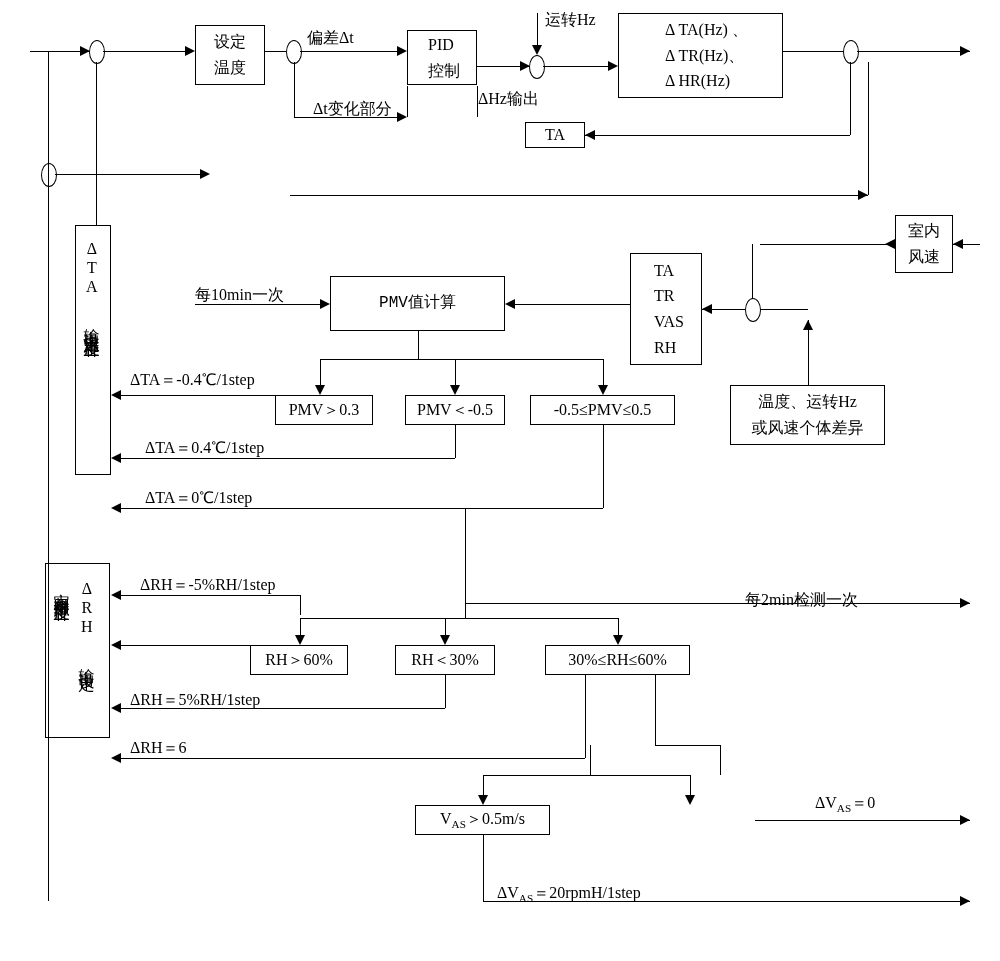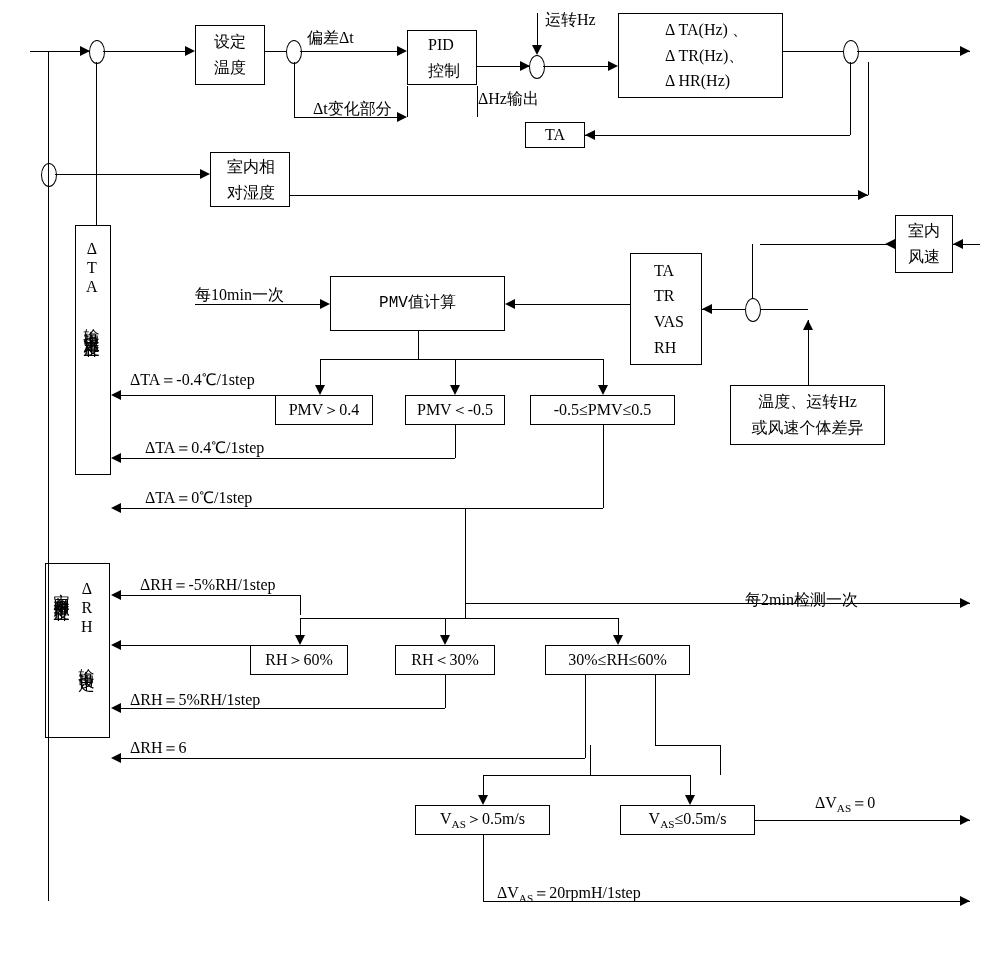--- a/index.html
+++ b/index.html
@@ -77,53 +77,48 @@
   <div class="node" style="left:745px; top:298px;"></div>
 
   <div class="box" style="left:407px; top:30px; width:70px; height:55px; white-space:pre; text-align:left; padding-left:8px;">PID
 控制</div>
   <div class="box" style="left:195px; top:25px; width:70px; height:60px; white-space:pre;">设定
 温度</div>
   <div class="box" style="left:618px; top:13px; width:165px; height:85px; white-space:pre; text-align:left; padding-left:16px;">Δ TA(Hz) 、
 Δ TR(Hz)、
 Δ HR(Hz)</div>
   <div class="box" style="left:525px; top:122px; width:60px; height:26px;">TA</div>
-  <div class="box" style="left:210px; top:152px; width:80px; height:55px; white-space:pre; text-align:left; padding-left:6px;">室内相
-对湿度</div>
   <div class="box" style="left:895px; top:215px; width:58px; height:58px; white-space:pre;">室内
 风速</div>
 
   <div class="box" style="left:75px; top:225px; width:36px; height:250px;"></div>
   <div class="vlabel" style="left:80px; top:240px;">ΔTA 输出设定温度补正</div>
 
   <div class="box" style="left:330px; top:276px; width:175px; height:55px;font-family:Liberation Mono, monospace;">PMV值计算</div>
   <div class="box" style="left:630px; top:253px; width:72px; height:112px; white-space:pre; text-align:left; padding-left:10px;">TA
 TR
 VAS
 RH</div>
   <div class="box" style="left:730px; top:385px; width:155px; height:60px; white-space:pre;">温度、运转Hz
 或风速个体差异</div>
 
-  <div class="box" style="left:275px; top:395px; width:98px; height:30px;">PMV＞0.4</div>
+  <div class="box" style="left:275px; top:395px; width:98px; height:30px;">PMV＞0.3</div>
   <div class="box" style="left:405px; top:395px; width:100px; height:30px;">PMV＜-0.5</div>
   <div class="box" style="left:530px; top:395px; width:145px; height:30px;">-0.5≤PMV≤0.5</div>
 
   <div class="box" style="left:45px; top:563px; width:65px; height:175px;"></div>
   <div class="vlabel" style="left:75px; top:580px;">ΔRH 输出设定</div>
   <div class="vlabel" style="left:50px; top:580px;">室内相对湿度补正</div>
 
   <div class="box" style="left:250px; top:645px; width:98px; height:30px;">RH＞60%</div>
   <div class="box" style="left:395px; top:645px; width:100px; height:30px;">RH＜30%</div>
   <div class="box" style="left:545px; top:645px; width:145px; height:30px;">30%≤RH≤60%</div>
 
   <div class="box" style="left:415px; top:805px; width:135px; height:30px;">
       <span>V<sub>AS</sub>＞0.5m/s</span>
-    </div>
-  <div class="box" style="left:620px; top:805px; width:135px; height:30px;">
-      <span>V<sub>AS</sub>≤0.5m/s</span>
     </div>
 
   <div class="label" style="left:307px; top:28px;">偏差Δt</div>
   <div class="label" style="left:313px; top:99px;">Δt变化部分</div>
   <div class="label" style="left:545px; top:10px;">运转Hz</div>
   <div class="label" style="left:478px; top:89px;">ΔHz输出</div>
   <div class="label" style="left:195px; top:285px;">每10min一次</div>
   <div class="label" style="left:130px; top:370px;">ΔTA＝-0.4℃/1step</div>
   <div class="label" style="left:145px; top:438px;">ΔTA＝0.4℃/1step</div>
   <div class="label" style="left:145px; top:488px;">ΔTA＝0℃/1step</div>

